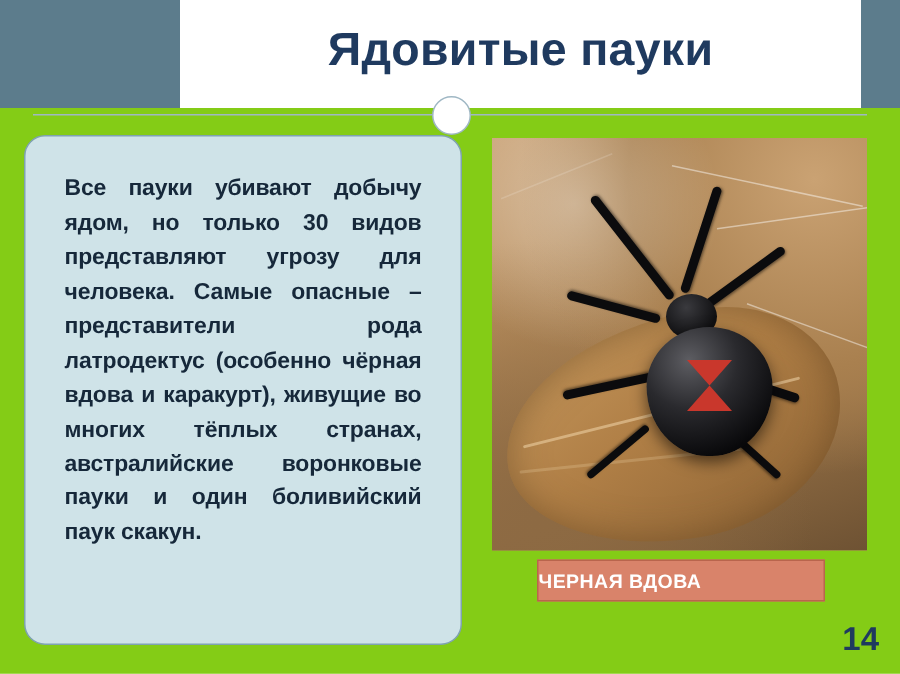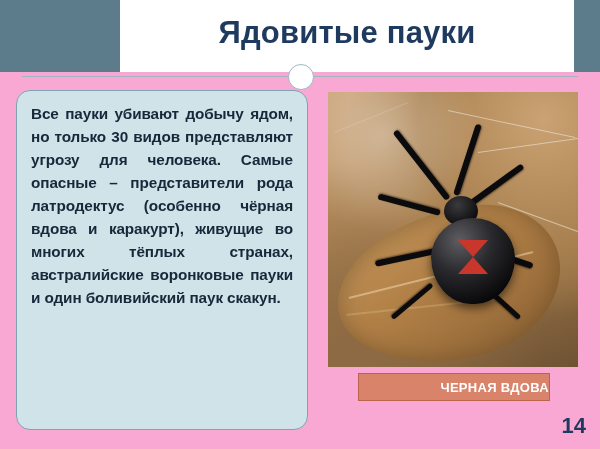--- a/index.html
+++ b/index.html
@@ -10,21 +10,21 @@
     width: 600px;
     height: 449px;
     background: #ffffff;
     font-family: "Liberation Sans", sans-serif;
     overflow: hidden;
   }
   .slide {
     position: relative;
     width: 600px;
     height: 449px;
-    background: #f9a8d4;
+    background: #84cc16;
     box-sizing: border-box;
     overflow: hidden;
   }
 
   
   .title-band {
     position: absolute;
     left: 0;
     top: 0;
     width: 600px;
@@ -96,21 +96,21 @@
     box-sizing: border-box;
     padding: 12px 14px 10px 14px;
   }
   .body-text {
     font-size: 15.3px;
     line-height: 1.5;
     color: #16283a;
     font-weight: bold;
     text-align: justify;
     text-justify: inter-word;
-    margin: 0;
+    margin: 12px;
     letter-spacing: -0.1px;
   }
 
   
   .photo-frame {
     position: absolute;
     left: 328px;
     top: 92px;
     width: 250px;
     height: 275px;
@@ -221,21 +221,21 @@
   .caption-box {
     position: absolute;
     left: 358px;
     top: 373px;
     width: 190px;
     height: 26px;
     background: #d9836a;
     border: 1px solid #b9654d;
     display: flex;
     align-items: center;
-    justify-content: flex-end;
+    justify-content: flex-start;
   }
   .caption-text {
     font-size: 13px;
     font-weight: bold;
     color: #ffffff;
     letter-spacing: 0.3px;
   }
 
   
   .slide-number {

